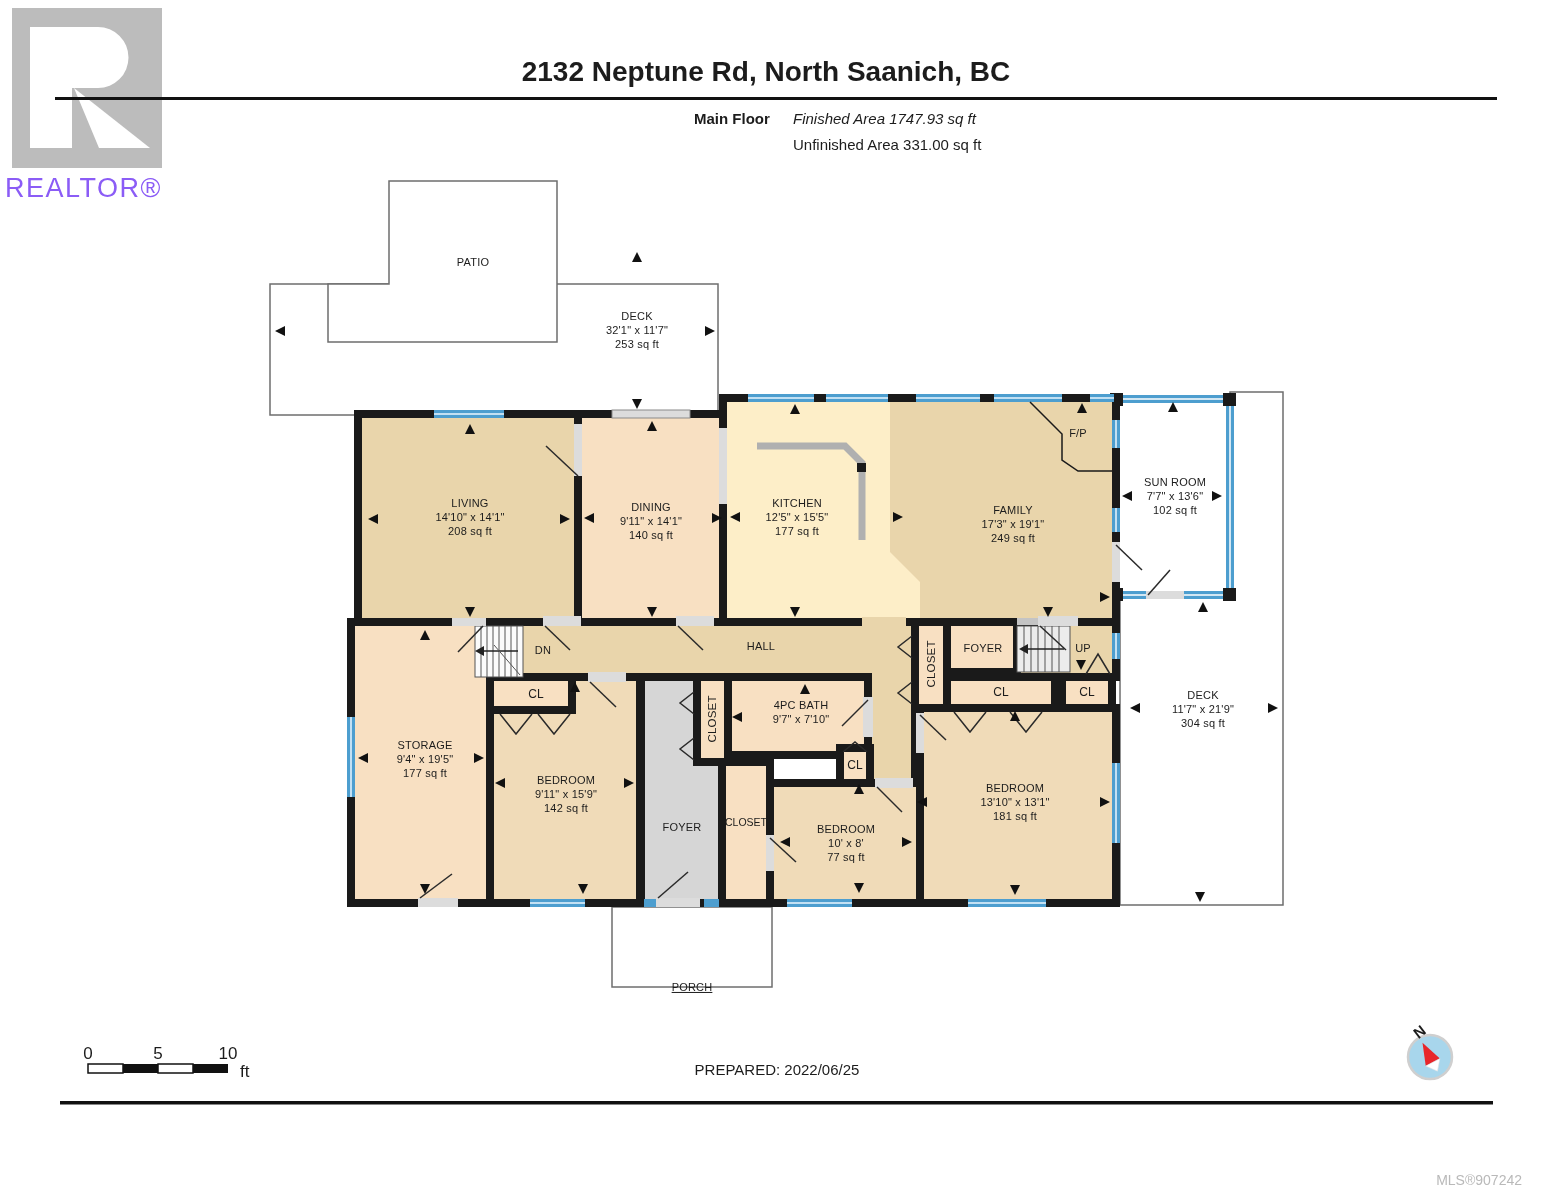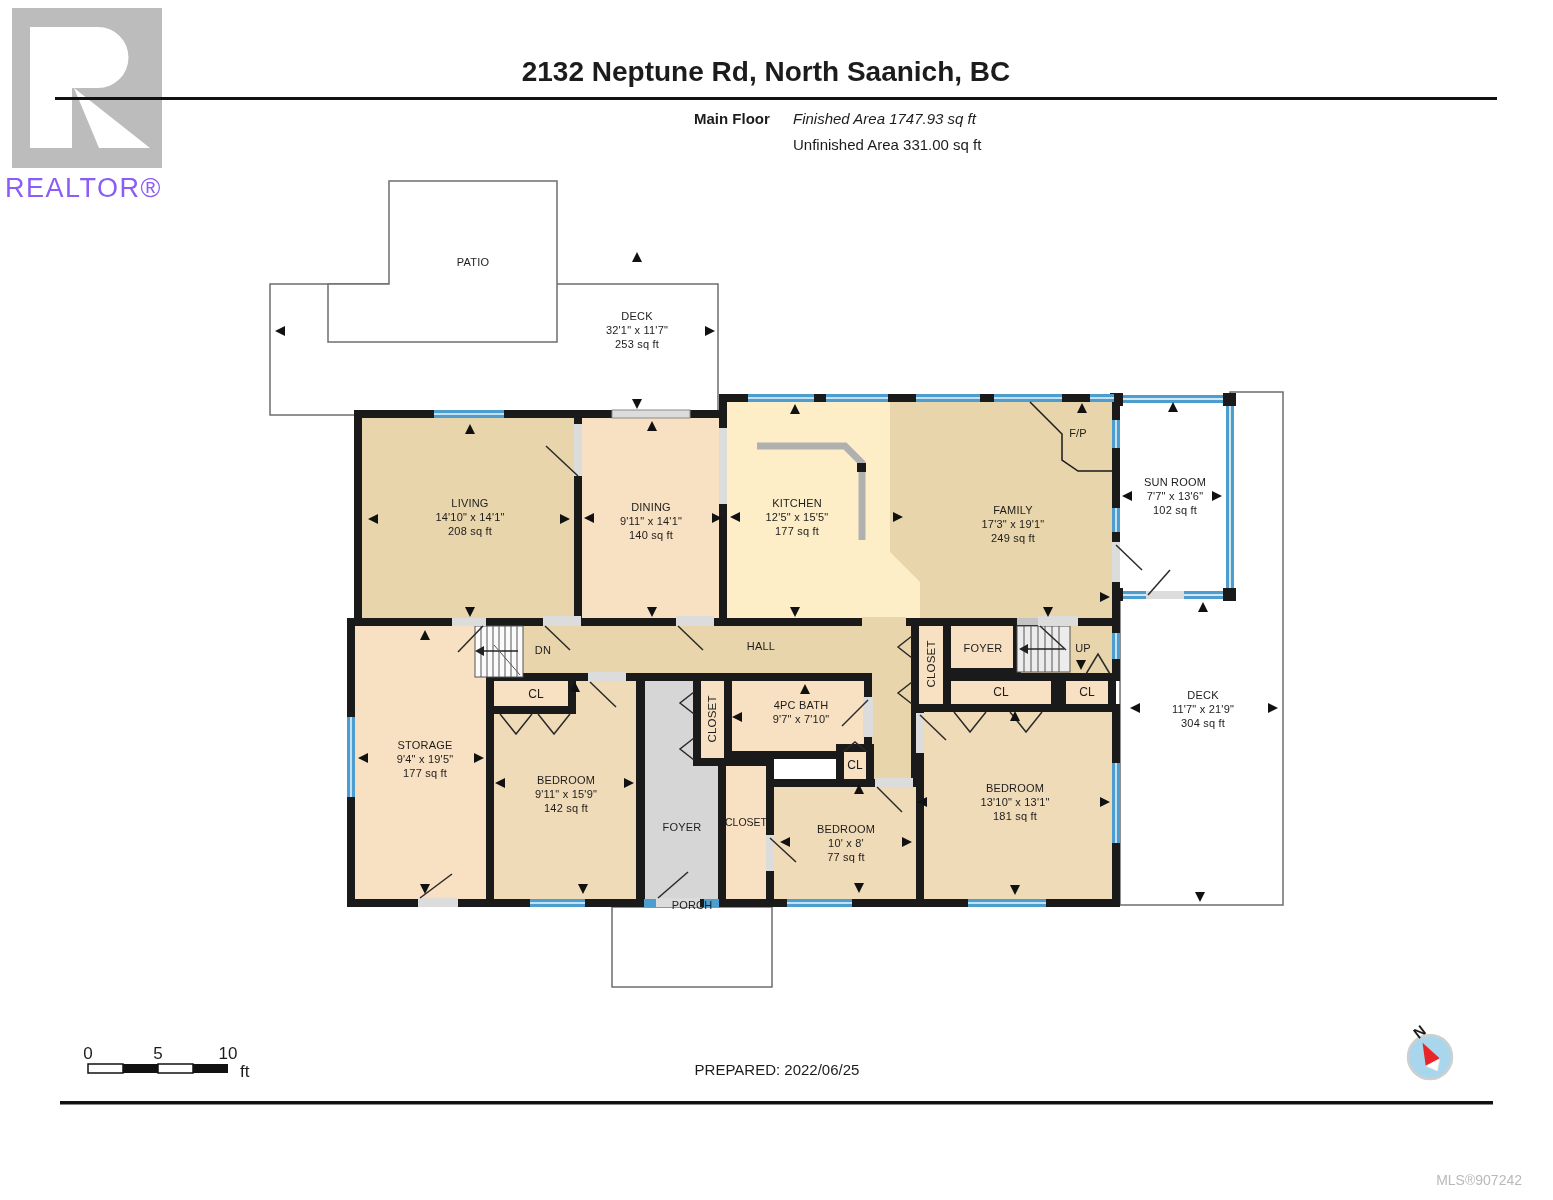--- a/index.html
+++ b/index.html
@@ -332,21 +332,21 @@
   <div>BEDROOM</div>
       <div>13'10" x 13'1"</div>
       <div>181 sq ft</div>
 </div>
 <div class="lbl" style="left:1203px;top:709px;">
   <div>DECK</div>
       <div>11'7" x 21'9"</div>
       <div>304 sq ft</div>
 </div>
 <div class="lbl" style="left:682px;top:827px;">FOYER</div>
-<div class="lbl" style="left:692px;top:905px;">PORCH</div>
+<div class="lbl" style="left:692px;top:987px;text-decoration:underline;">PORCH</div>
 
 <div class="scalenum" style="left:88px;top:1044px;">0</div>
 <div class="scalenum" style="left:158px;top:1044px;">5</div>
 <div class="scalenum" style="left:228px;top:1044px;">10</div>
 <div class="ftunit" style="left:240px;top:1062px;">ft</div>
 <div class="prepared">PREPARED: 2022/06/25</div>
 <div class="north">N</div>
 <div class="mls">MLS®907242</div>
 
 </div>

